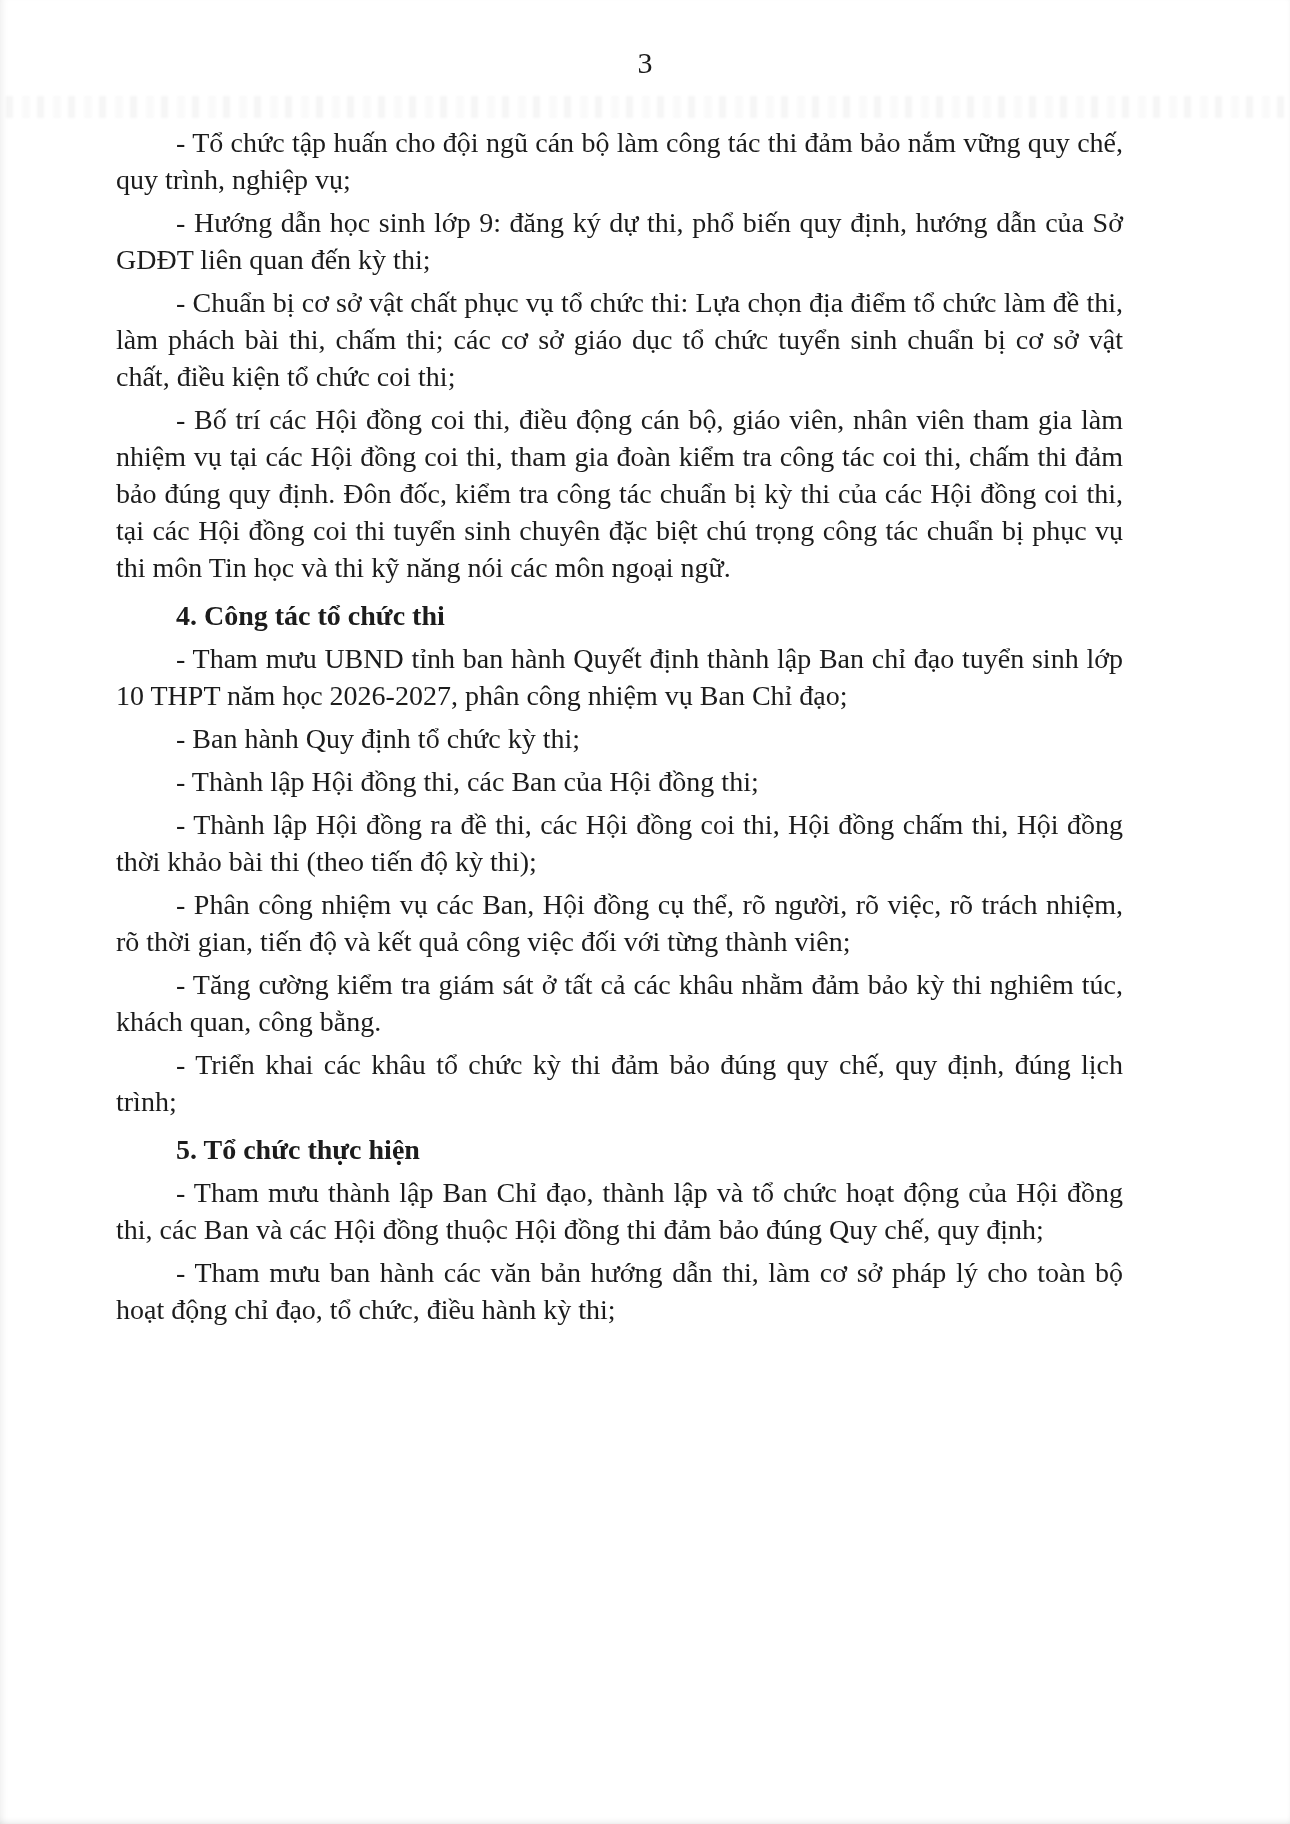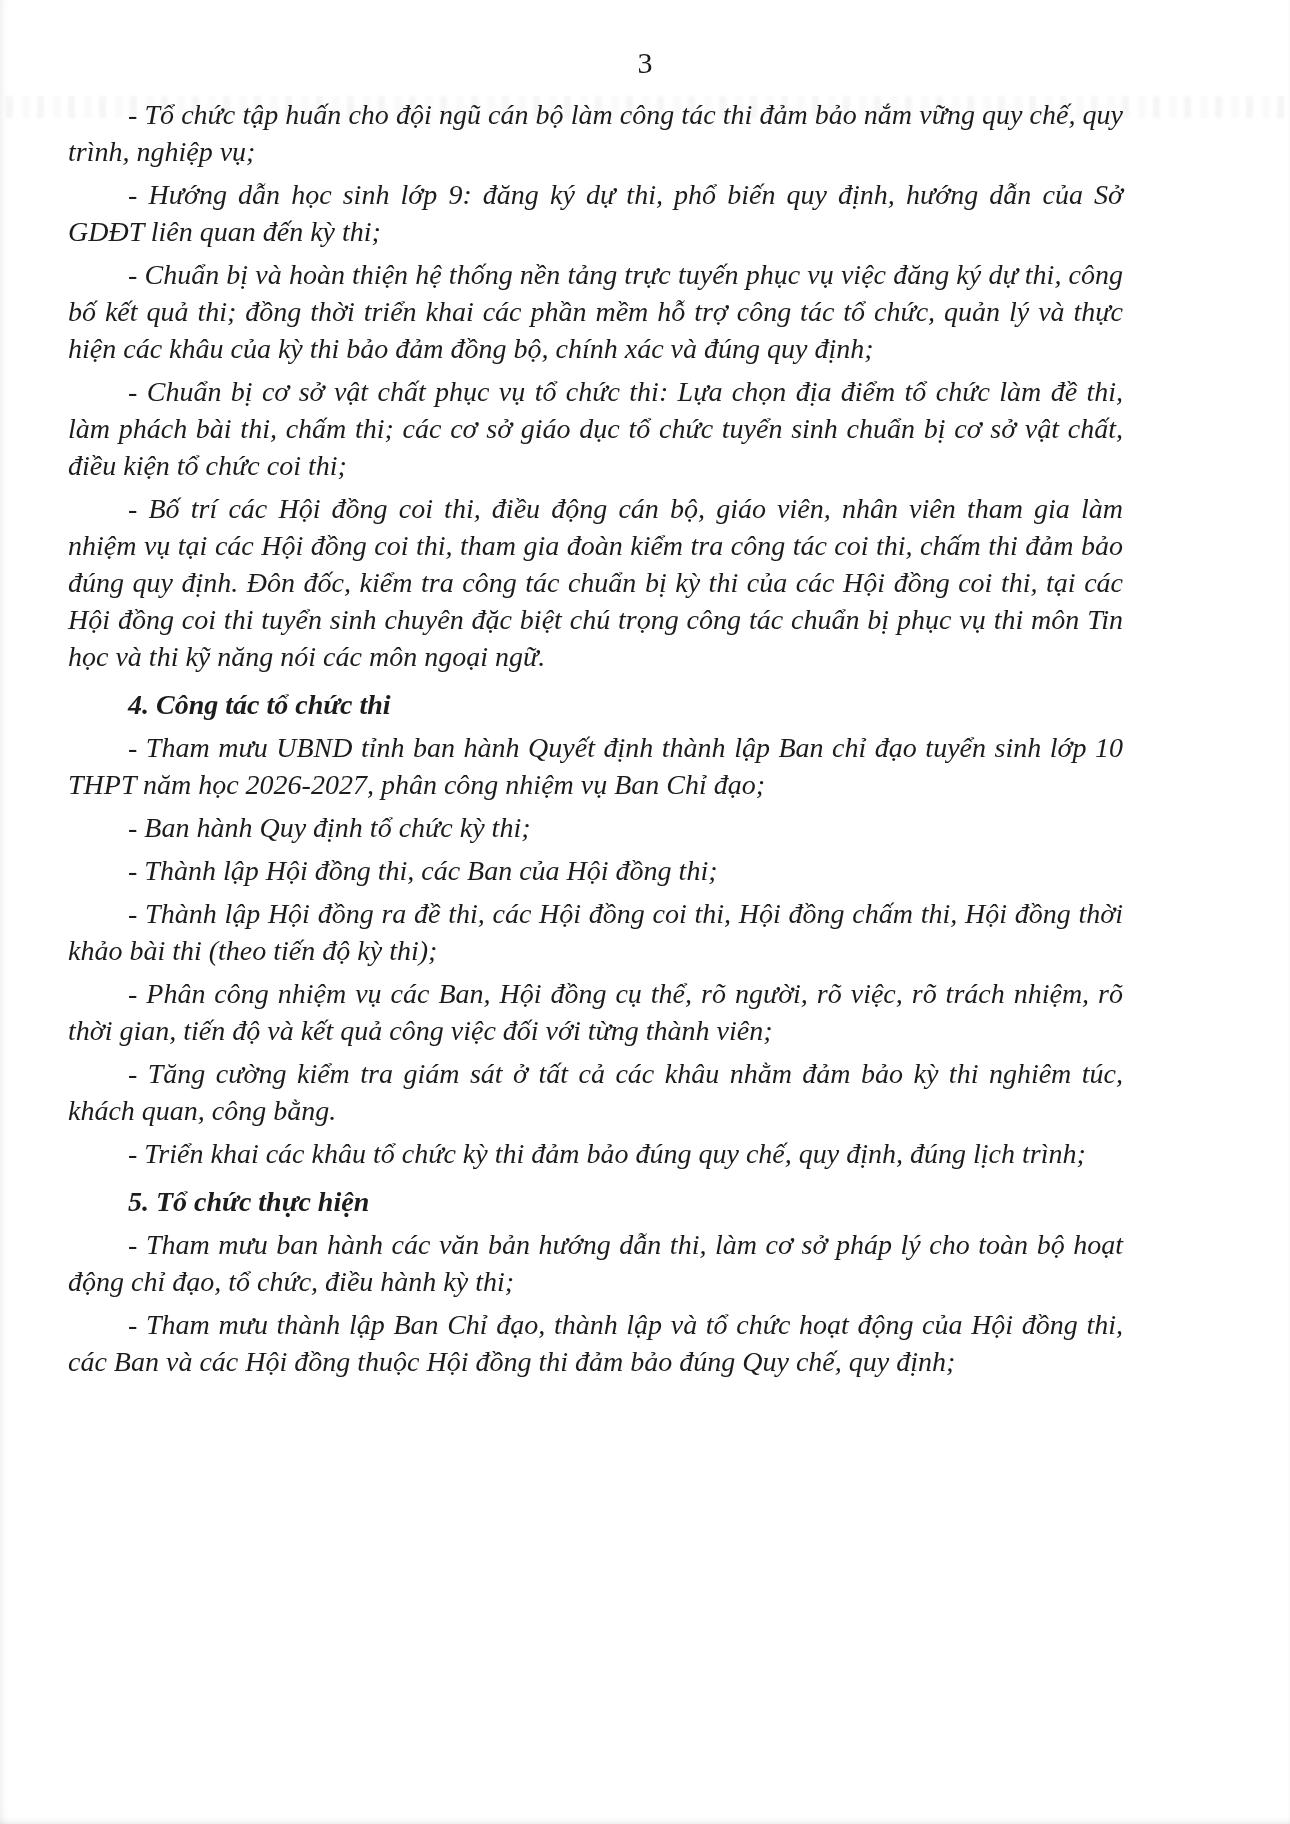--- a/index.html
+++ b/index.html
@@ -38,24 +38,23 @@
       rgba(90,90,90,0.10) 0px, rgba(90,90,90,0.10) 7px,
       rgba(0,0,0,0)       7px, rgba(0,0,0,0)      16px,
       rgba(120,120,120,0.07) 16px, rgba(120,120,120,0.07) 24px,
       rgba(0,0,0,0)       24px, rgba(0,0,0,0)      31px
     );
     filter: blur(1.2px);
     opacity: 0.55;
   }
   .content {
     position: relative;
-    margin-top: 16px;
-    padding-left: 68px;
+    margin-top: 44px;
+    padding-left: 116px;
     padding-right: 167px;
-    font-style: italic;
   }
   .para, .heading {
     margin: 6px 0 0 0;
     font-size: 28px;
     line-height: 37px;
     text-align: justify;
     text-indent: 60px;
     text-justify: inter-word;
   }
   .heading {
@@ -72,21 +71,20 @@
   <div class="page-number">3</div>
 
   <div class="bleed-band"></div>
 
   <div class="content">
 
     <p class="para">- Tổ chức tập huấn cho đội ngũ cán bộ làm công tác thi đảm bảo nắm vững quy chế, quy trình, nghiệp vụ;</p>
 
     <p class="para">- Hướng dẫn học sinh lớp 9: đăng ký dự thi, phổ biến quy định, hướng dẫn của Sở GDĐT liên quan đến kỳ thi;</p>
 
-    <p class="para">- Chuẩn bị và hoàn thiện hệ thống nền tảng trực tuyến phục vụ việc đăng ký dự thi, công bố kết quả thi; đồng thời triển khai các phần mềm hỗ trợ công tác tổ chức, quản lý và thực hiện các khâu của kỳ thi bảo đảm đồng bộ, chính xác và đúng quy định;</p>
 
     <p class="para">- Chuẩn bị cơ sở vật chất phục vụ tổ chức thi: Lựa chọn địa điểm tổ chức làm đề thi, làm phách bài thi, chấm thi; các cơ sở giáo dục tổ chức tuyển sinh chuẩn bị cơ sở vật chất, điều kiện tổ chức coi thi;</p>
 
     <p class="para">- Bố trí các Hội đồng coi thi, điều động cán bộ, giáo viên, nhân viên tham gia làm nhiệm vụ tại các Hội đồng coi thi, tham gia đoàn kiểm tra công tác coi thi, chấm thi đảm bảo đúng quy định. Đôn đốc, kiểm tra công tác chuẩn bị kỳ thi của các Hội đồng coi thi, tại các Hội đồng coi thi tuyển sinh chuyên đặc biệt chú trọng công tác chuẩn bị phục vụ thi môn Tin học và thi kỹ năng nói các môn ngoại ngữ.</p>
 
     <p class="heading">4. Công tác tổ chức thi</p>
 
     <p class="para">- Tham mưu UBND tỉnh ban hành Quyết định thành lập Ban chỉ đạo tuyển sinh lớp 10 THPT năm học 2026-2027, phân công nhiệm vụ Ban Chỉ đạo;</p>
 
     <p class="para">- Ban hành Quy định tổ chức kỳ thi;</p>
@@ -98,18 +96,18 @@
     <p class="para">- Phân công nhiệm vụ các Ban, Hội đồng cụ thể, rõ người, rõ việc, rõ trách nhiệm, rõ thời gian, tiến độ và kết quả công việc đối với từng thành viên;</p>
 
     <p class="para">- Tăng cường kiểm tra giám sát ở tất cả các khâu nhằm đảm bảo kỳ thi nghiêm túc, khách quan, công bằng.</p>
 
     <p class="para">- Triển khai các khâu tổ chức kỳ thi đảm bảo đúng quy chế, quy định, đúng lịch trình;</p>
 
     <p class="heading">5. Tổ chức thực hiện</p>
 
 
 
+    <p class="para">- Tham mưu thành lập Ban Chỉ đạo, thành lập và tổ chức hoạt động của Hội đồng thi, các Ban và các Hội đồng thuộc Hội đồng thi đảm bảo đúng Quy chế, quy định;</p>
+
     <p class="para">- Tham mưu ban hành các văn bản hướng dẫn thi, làm cơ sở pháp lý cho toàn bộ hoạt động chỉ đạo, tổ chức, điều hành kỳ thi;</p>
-
-    <p class="para">- Tham mưu thành lập Ban Chỉ đạo, thành lập và tổ chức hoạt động của Hội đồng thi, các Ban và các Hội đồng thuộc Hội đồng thi đảm bảo đúng Quy chế, quy định;</p>
 
   </div>
 </div>
 
 </body></html>

